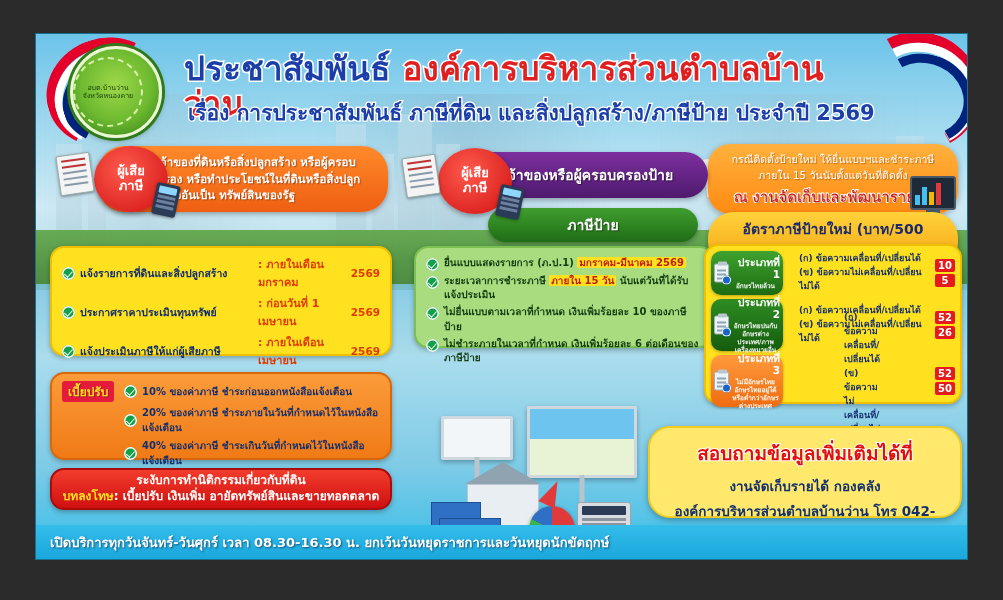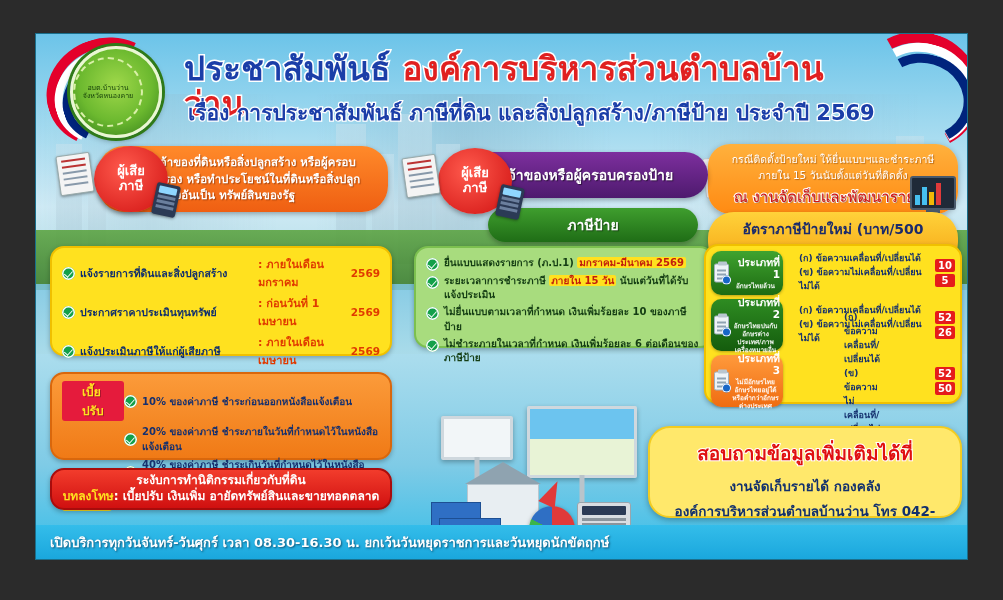--- a/index.html
+++ b/index.html
@@ -156,21 +156,21 @@
   .lst-item { display:flex; align-items:flex-start; margin-bottom:2.5px; }
   .lst-item .chk { margin-top:2px; }
   .lbl { font-size:10.5px; font-weight:bold; color:#0f2e6e; }
   .val { font-size:11px; font-weight:bold; color:#e03a00; }
   .yr  { font-size:10.5px; font-weight:bold; color:#e03a00; }
   .mid-txt { font-size:10px; font-weight:bold; color:#143d13; line-height:1.45; }
   .hl-yellow { background:#ffe11f; color:#c21d0c; padding:0 2px; border-radius:2px; }
   .pen-txt { font-size:10px; font-weight:bold; color:#16306e; }
   .tagpink {
     display:inline-block; background:#e51b3c; color:#ffe11f; font-weight:bold;
-    font-size:12px; padding:1px 20px; border-radius:3px; margin-right:6px;
+    font-size:12px; padding:1px 6px; border-radius:3px; margin-right:6px;
     text-shadow:1px 1px 0 rgba(0,0,0,.25);
   }
   .tagyellow {
     display:inline-block; background:#ffe11f; color:#d11010; font-weight:bold;
     font-size:12px; padding:1px 6px; border-radius:3px; margin-right:6px;
   }
   .penal-line { font-size:12px; font-weight:bold; color:#ffffff; text-align:center; line-height:1.3; }
   .penal-line .tg { color:#ffe11f; }
   
   .rate-row { position:absolute; display:flex; align-items:stretch; }

